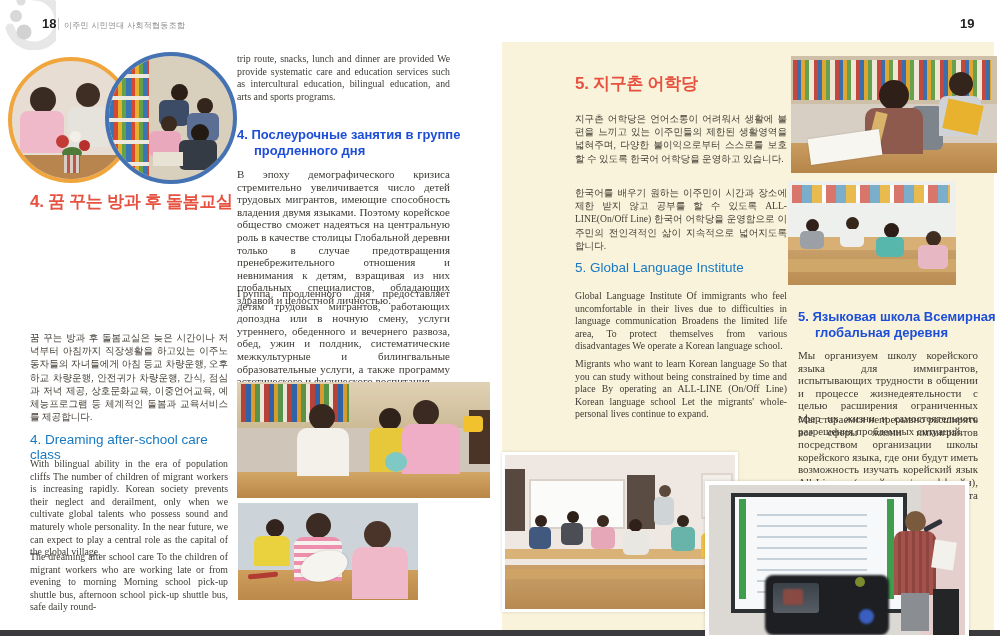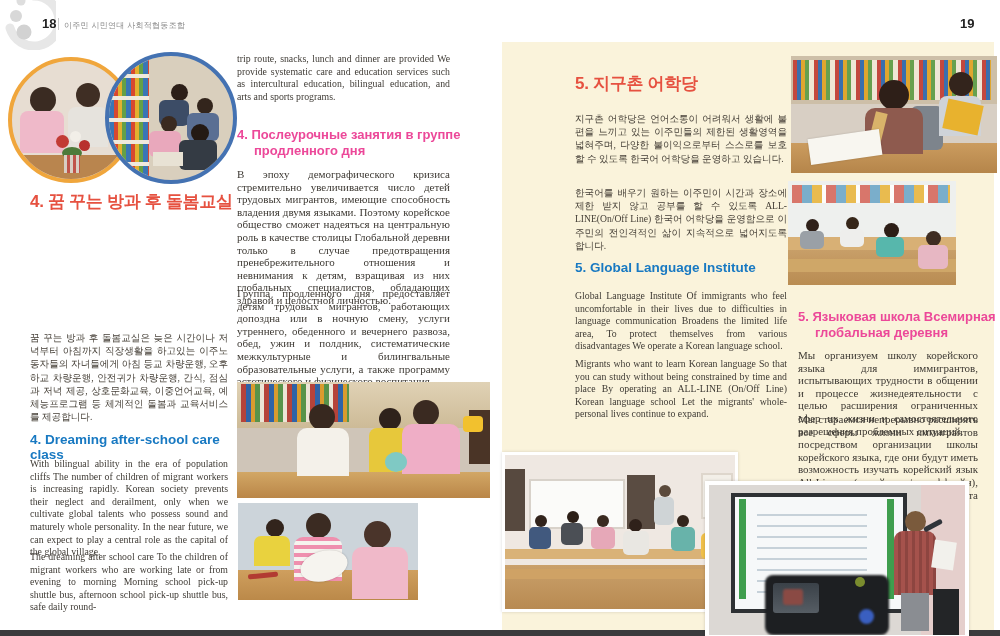--- a/index.html
+++ b/index.html
@@ -5,22 +5,22 @@
   html,body{margin:0;padding:0;background:#fff;}
   #spread{position:relative;width:1000px;height:636px;background:#ffffff;overflow:hidden;
           font-family:"Liberation Serif","DejaVu Serif",serif;color:#433f3b;}
   .abs{position:absolute;}
   
   .pagenum{font-family:"Liberation Sans","DejaVu Sans",sans-serif;font-weight:bold;font-size:13px;color:#222;}
   .orgname{font-family:"Liberation Sans","DejaVu Sans",sans-serif;font-size:8px;color:#8a8a8a;letter-spacing:.3px;}
   .hdr-div{width:1px;height:12px;background:#c9c9c9;}
   
   .h-red{font-family:"Liberation Sans","DejaVu Sans",sans-serif;font-weight:bold;font-size:17px;color:#e65140;letter-spacing:-.3px;}
-  .h-blue{font-family:"Liberation Sans","DejaVu Sans",sans-serif;font-weight:bold;font-size:13.5px;color:#1879c2;}
-  .h-purple{font-family:"Liberation Sans","DejaVu Sans",sans-serif;font-weight:bold;font-size:13px;color:#ec4899;
+  .h-blue{font-family:"Liberation Sans","DejaVu Sans",sans-serif;font-weight:normal;font-size:13.5px;color:#1879c2;}
+  .h-purple{font-family:"Liberation Sans","DejaVu Sans",sans-serif;font-weight:bold;font-size:13px;color:#1d4ed8;
             padding-left:17px;text-indent:-17px;line-height:16px;}
   
   .body-kr{font-size:9.6px;line-height:13.2px;text-align:justify;color:#464038;}
   .body-kr.loose{line-height:17.5px;}
   .body-en{font-size:9.8px;line-height:12.6px;text-align:justify;color:#3e3a34;}
   .body-ru{font-size:11px;line-height:12.6px;text-align:justify;color:#3e3a34;}
   
   .cream{background:#faf3db;}
   
   .photo{position:absolute;overflow:hidden;background:#cfc5b8;}

